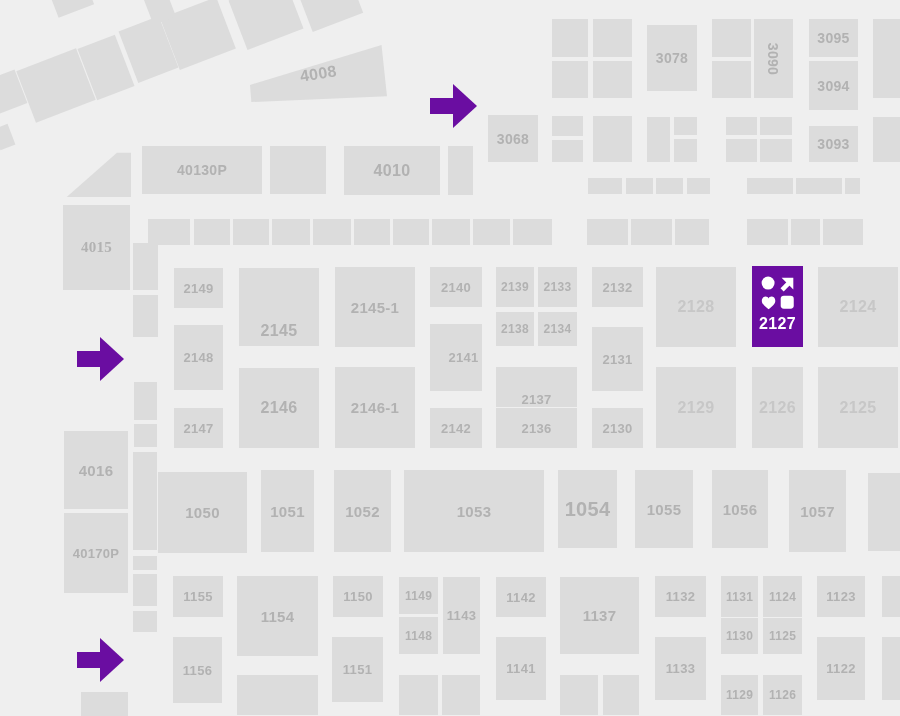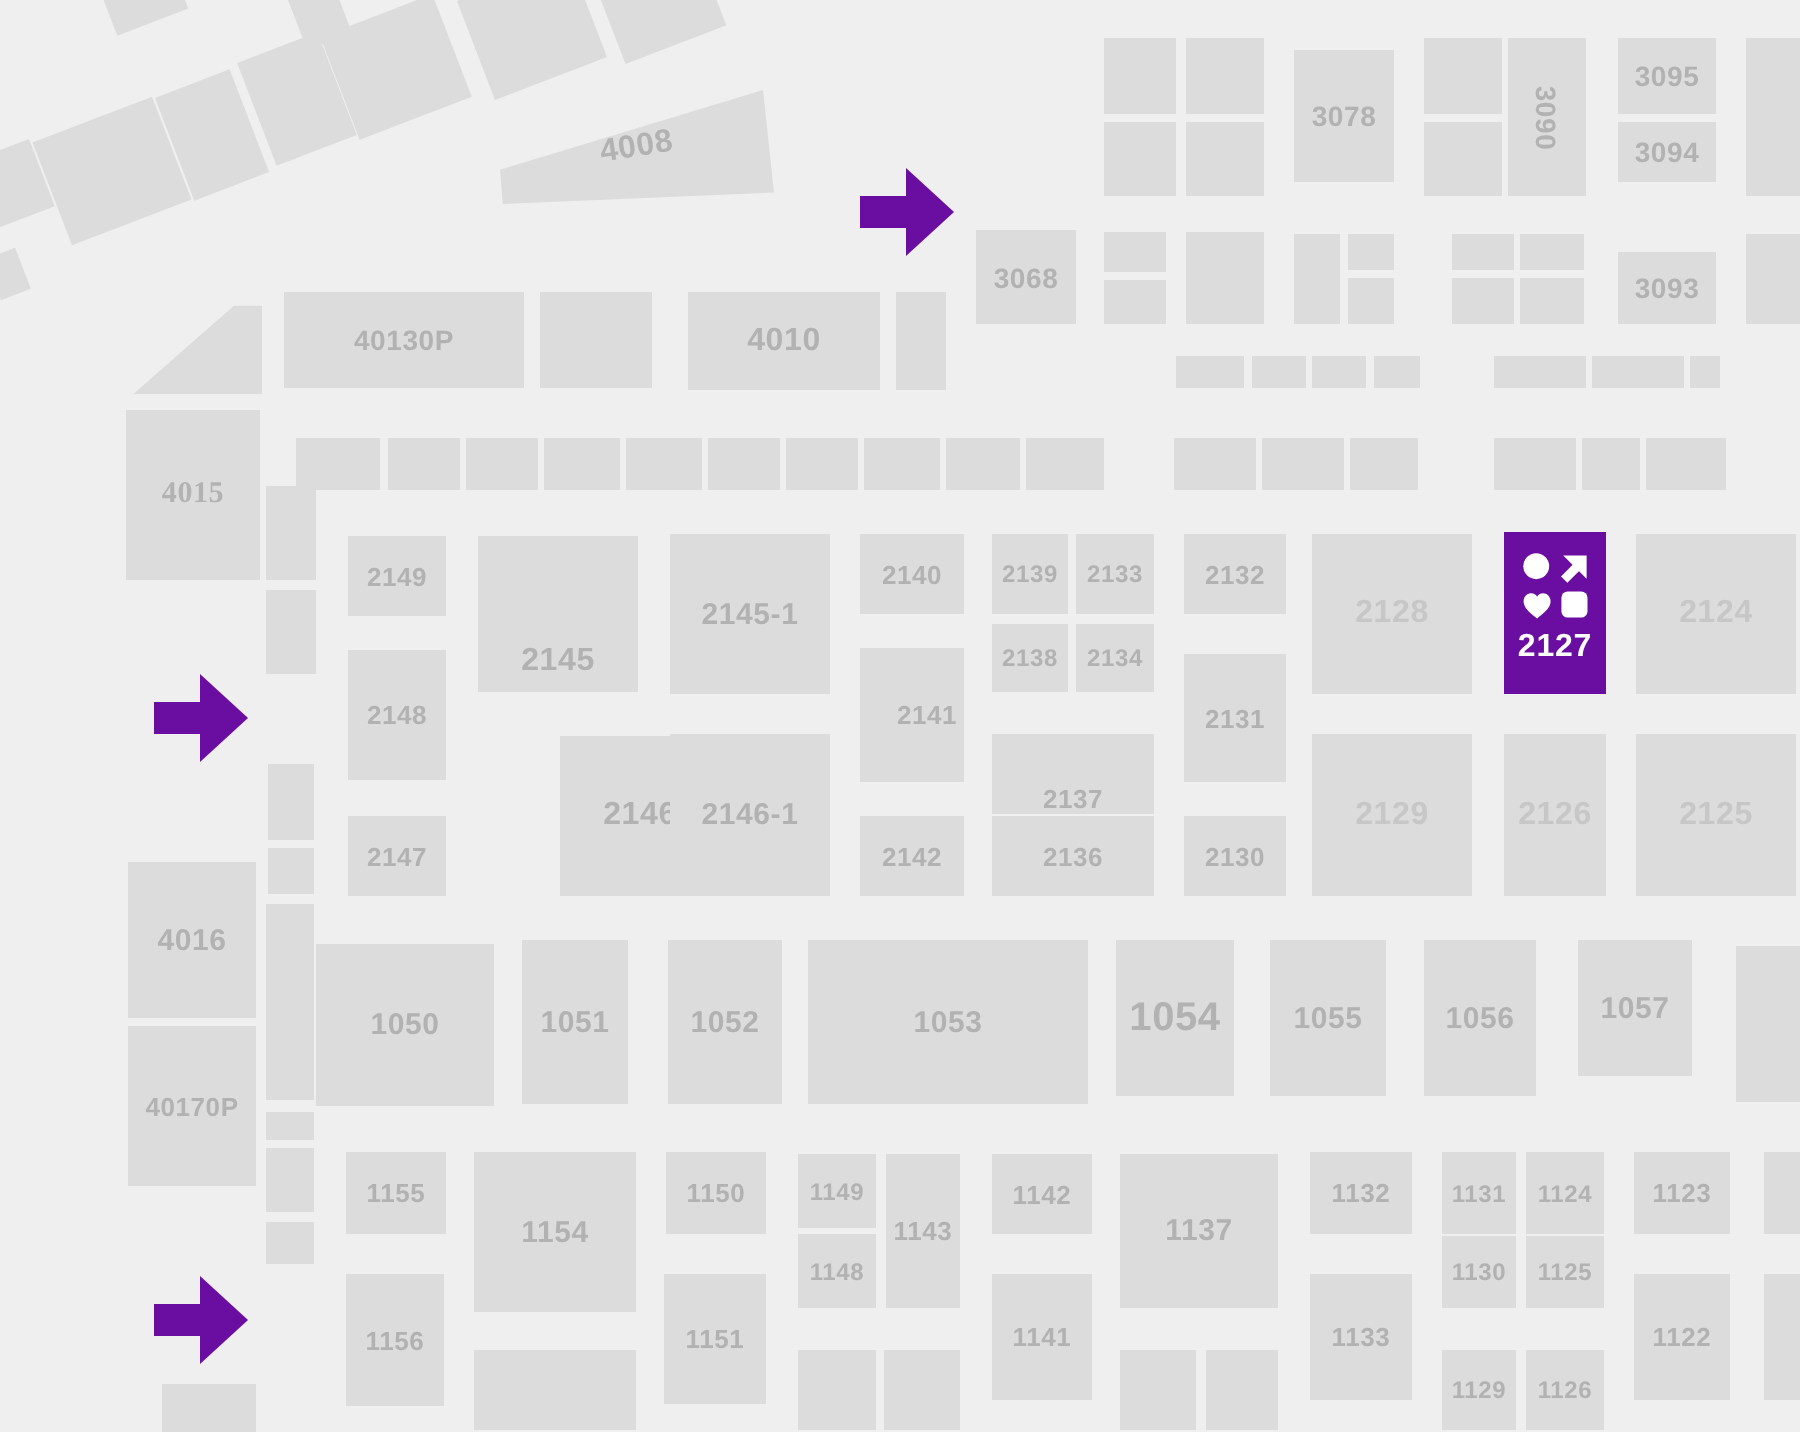--- a/index.html
+++ b/index.html
@@ -124,21 +124,21 @@
     </div>
     <div class="booth" style="left: 647px; top: 25px; width: 50px; height: 66px;">
       <span style="font-size: 14px;">3078</span>
     </div>
     <div class="booth v" style="left: 754px; top: 19px; width: 39px; height: 79px;">
       <span style="font-size: 14px;">3090</span>
     </div>
     <div class="booth" style="left: 809px; top: 19px; width: 49px; height: 38px;">
       <span style="font-size: 14px;">3095</span>
     </div>
-    <div class="booth" style="left: 809px; top: 61px; width: 49px; height: 30px;">
+    <div class="booth" style="left: 809px; top: 61px; width: 49px; height: 49px;">
       <span style="font-size: 14px;">3094</span>
     </div>
     <div class="booth" style="left: 809px; top: 126px; width: 49px; height: 36px;">
       <span style="font-size: 14px;">3093</span>
     </div>
     <div class="booth" style="left: 63px; top: 205px; width: 67px; height: 85px; font-family: Liberation Serif, serif;">
       <span style="font-size: 15px;">4015</span>
     </div>
     <div class="booth" style="left: 174px; top: 268px; width: 49px; height: 40px;">
       <span style="font-size: 13px;">2149</span>
@@ -181,21 +181,21 @@
     </div>
     <div class="booth" style="left: 592px; top: 327px; width: 51px; height: 64px;">
       <span style="font-size: 13px;">2131</span>
     </div>
     <div class="booth" style="left: 496px; top: 367px; width: 81px; height: 40px; align-items: flex-end;">
       <span style="font-size: 13px;">2137</span>
     </div>
     <div class="booth" style="left: 174px; top: 408px; width: 49px; height: 40px;">
       <span style="font-size: 13px;">2147</span>
     </div>
-    <div class="booth" style="left: 239px; top: 368px; width: 80px; height: 80px; margin-left: 41px;">
+    <div class="booth" style="left: 239px; top: 368px; width: 80px; height: 80px;">
       <span style="font-size: 16px;">2146</span>
     </div>
     <div class="booth" style="left: 335px; top: 367px; width: 80px; height: 81px;">
       <span style="font-size: 15px;">2146-1</span>
     </div>
     <div class="booth" style="left: 430px; top: 408px; width: 52px; height: 40px;">
       <span style="font-size: 13px;">2142</span>
     </div>
     <div class="booth" style="left: 496px; top: 408px; width: 81px; height: 40px;">
       <span style="font-size: 13px;">2136</span>
@@ -232,21 +232,21 @@
     </div>
     <div class="booth" style="left: 558px; top: 470px; width: 59px; height: 78px;">
       <span style="font-size: 20px;">1054</span>
     </div>
     <div class="booth" style="left: 635px; top: 470px; width: 58px; height: 78px;">
       <span style="font-size: 15px;">1055</span>
     </div>
     <div class="booth" style="left: 712px; top: 470px; width: 56px; height: 78px;">
       <span style="font-size: 15px;">1056</span>
     </div>
-    <div class="booth" style="left: 789px; top: 470px; width: 57px; height: 68px;">
+    <div class="booth" style="left: 789px; top: 470px; width: 57px; height: 82px;">
       <span style="font-size: 15px;">1057</span>
     </div>
     <div class="booth" style="left: 173px; top: 576px; width: 50px; height: 41px;">
       <span style="font-size: 13px;">1155</span>
     </div>
     <div class="booth" style="left: 237px; top: 576px; width: 81px; height: 80px;">
       <span style="font-size: 15px;">1154</span>
     </div>
     <div class="booth" style="left: 333px; top: 576px; width: 50px; height: 41px;">
       <span style="font-size: 13px;">1150</span>

